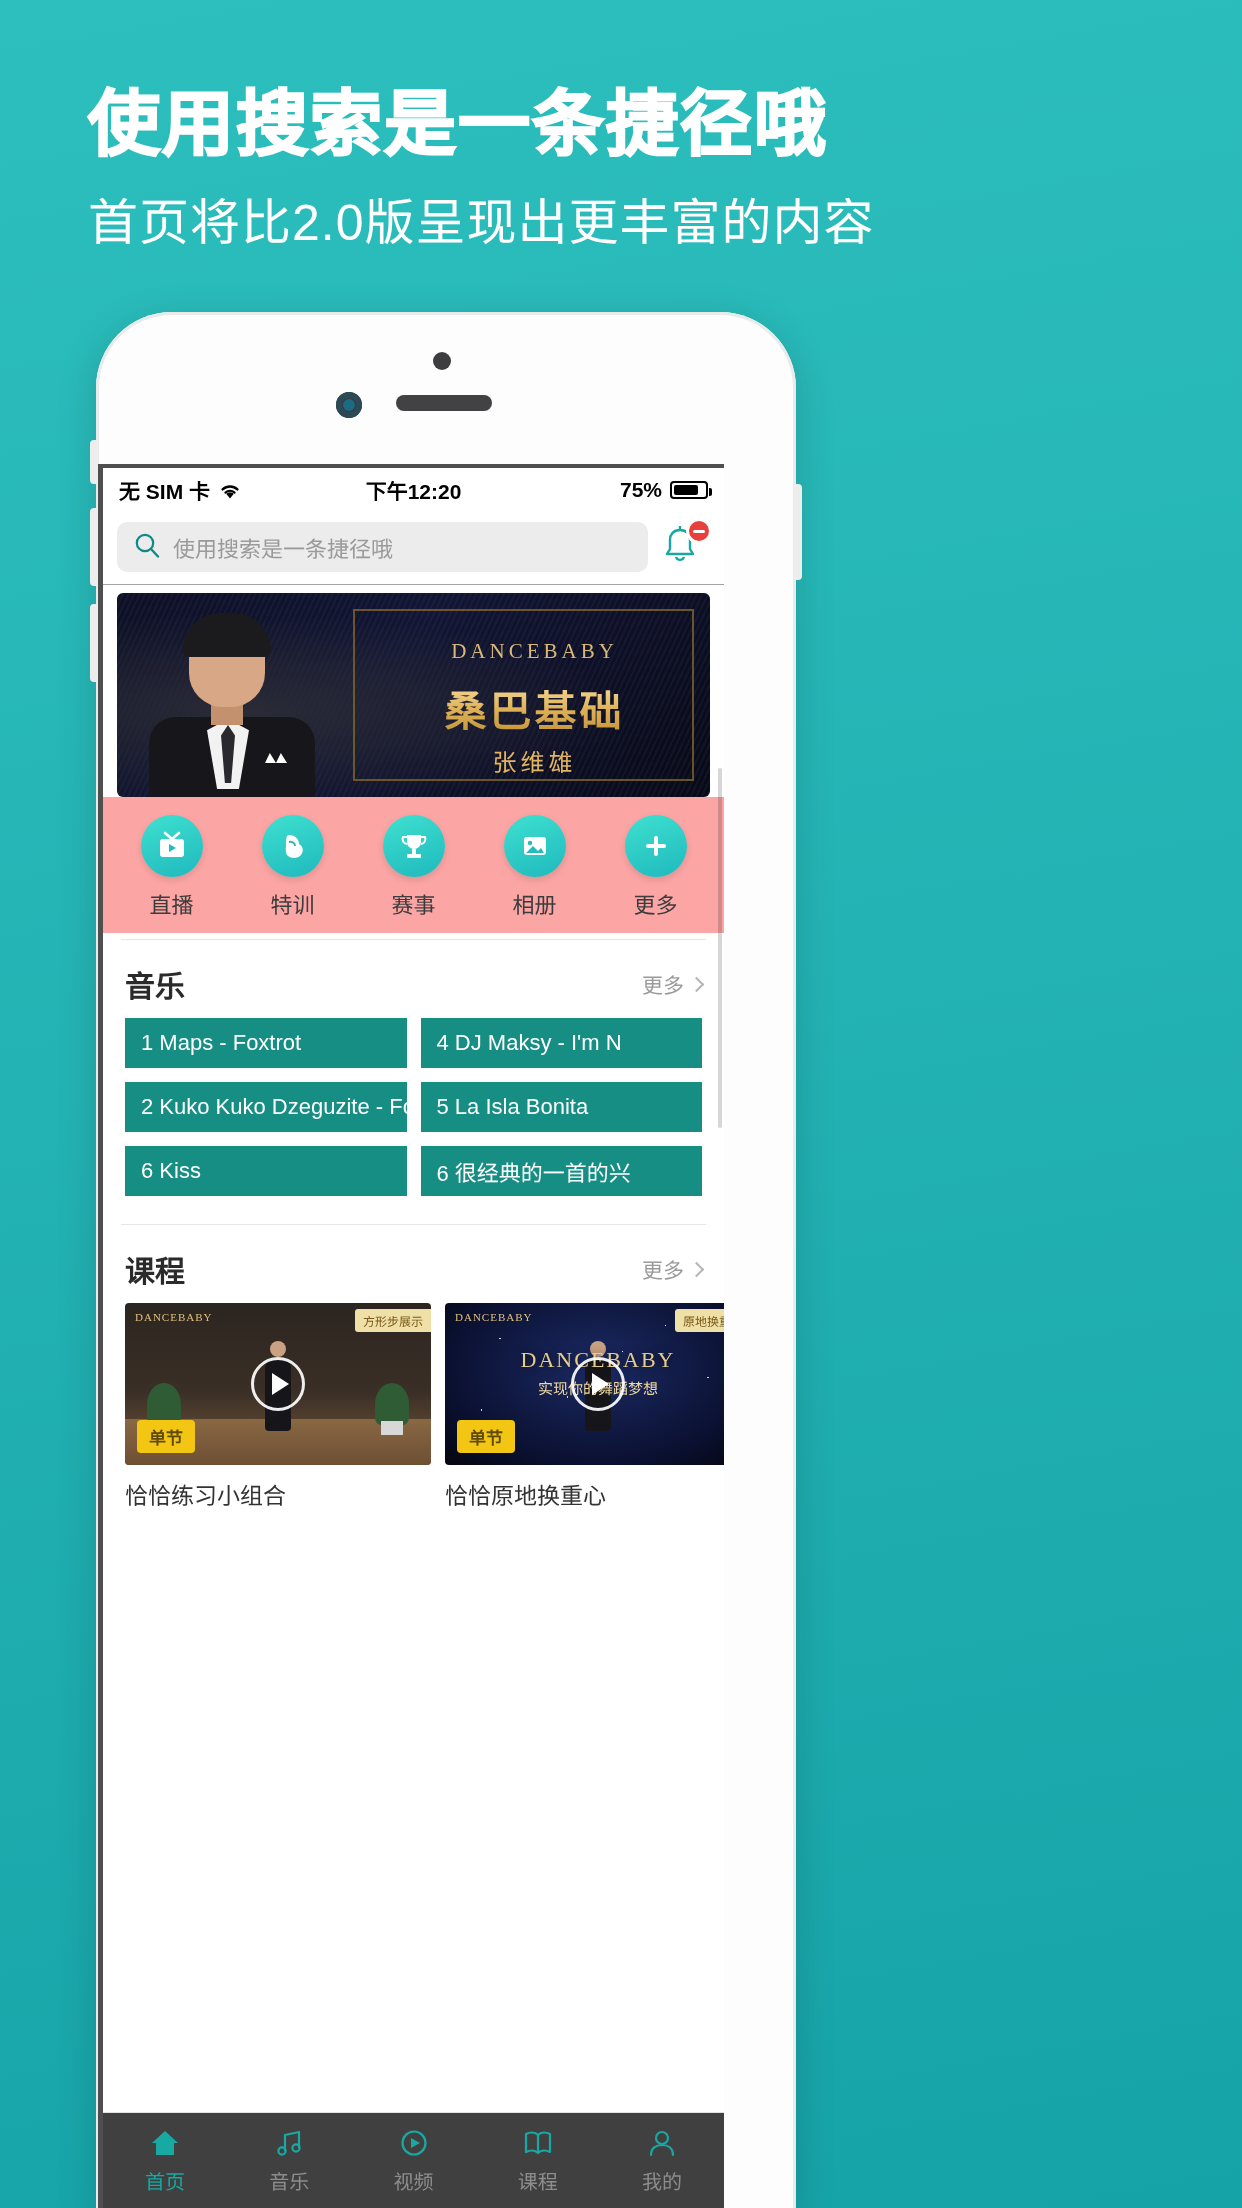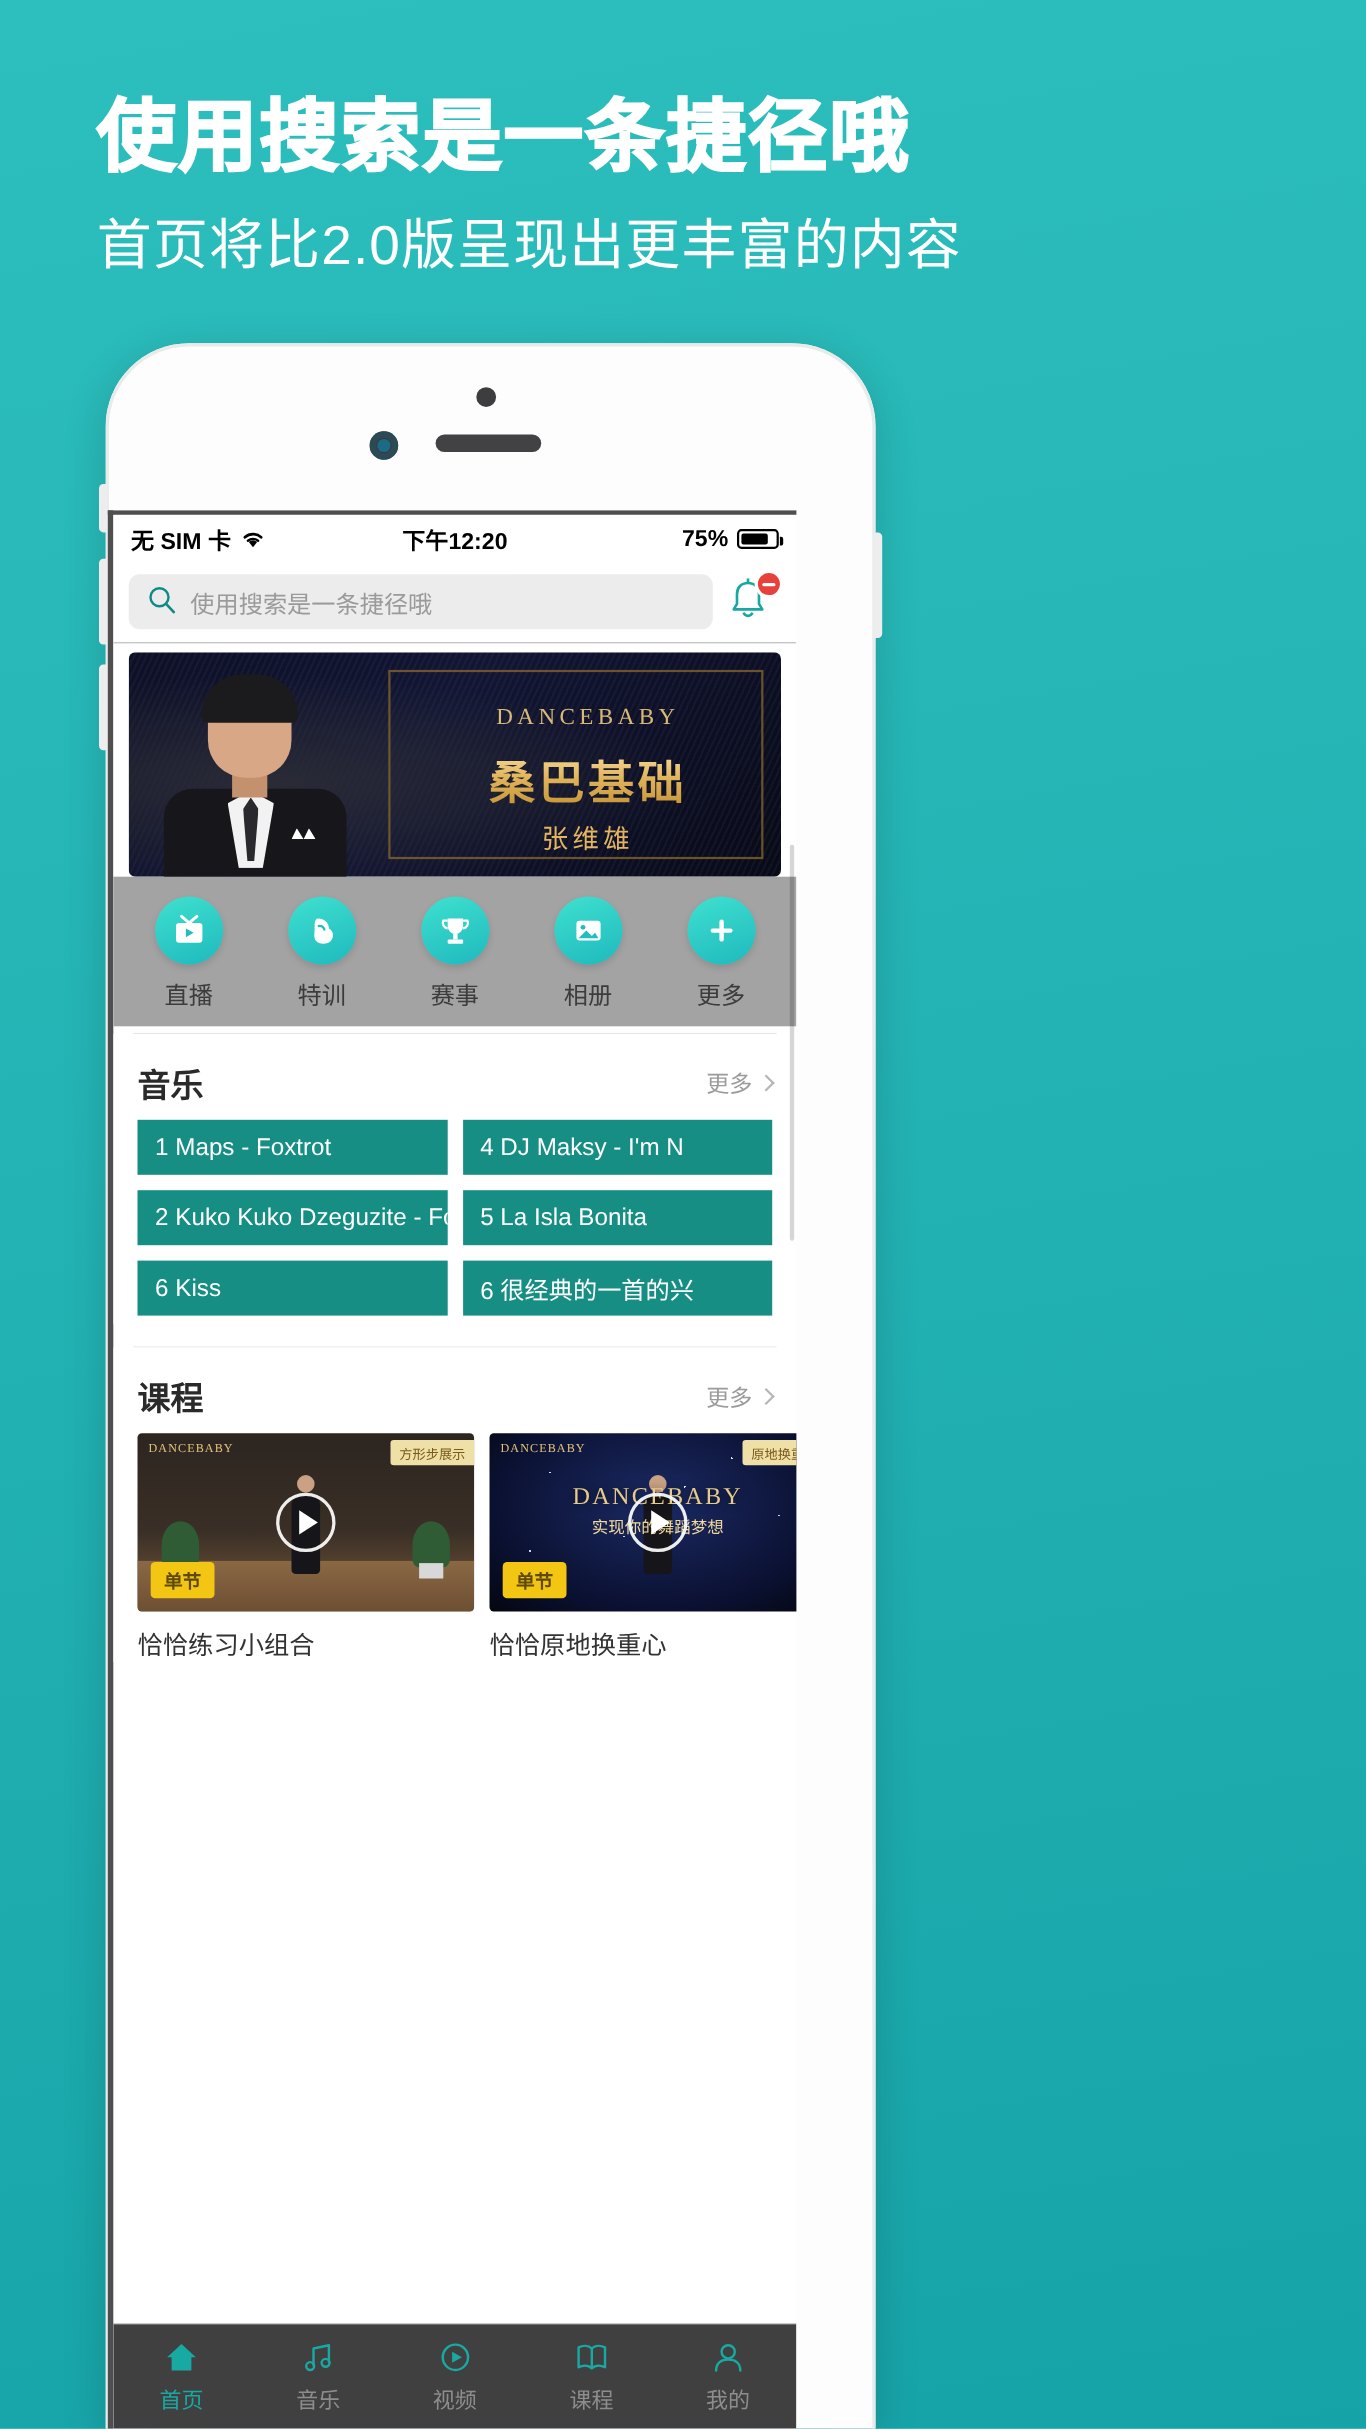--- a/index.html
+++ b/index.html
@@ -143,21 +143,21 @@
   .p-body{ position:absolute; left:12px; top:104px; width:166px; height:80px;
     background:#17171b; border-radius:26px 26px 0 0; }
   .p-shirt{ position:absolute; left:70px; top:106px; width:42px; height:70px;
     background:#f2f2f2; clip-path:polygon(50% 0,100% 16%,76% 100%,24% 100%,0 16%); }
   .p-tie{ position:absolute; left:84px; top:112px; width:14px; height:58px;
     background:#2a2a2e; clip-path:polygon(50% 0,100% 18%,72% 100%,28% 100%,0 18%); }
   .p-pocket{ position:absolute; left:128px; top:140px; width:22px; height:10px; background:#fff;
     clip-path:polygon(0 100%,22% 0,50% 100%,72% 0,100% 100%); }
 
   
-  .quick { display:flex; background:#a3a3a3; padding:18px 8px 14px 8px;text-align:right; }
+  .quick { display:flex; background:#fca5a5; padding:18px 8px 14px 8px;text-align:right; }
   .q-item { flex:1; display:flex; flex-direction:column; align-items:center; gap:10px; }
   .q-circle {
     width:62px; height:62px; border-radius:50%;
     background:linear-gradient(160deg,#3fe0d0 0%,#1fb9bd 100%);
     display:flex; align-items:center; justify-content:center;
     box-shadow:0 3px 7px rgba(0,0,0,.12);
   }
   .q-label { font-size:22px; color:#3c3c3c; }
 
   

